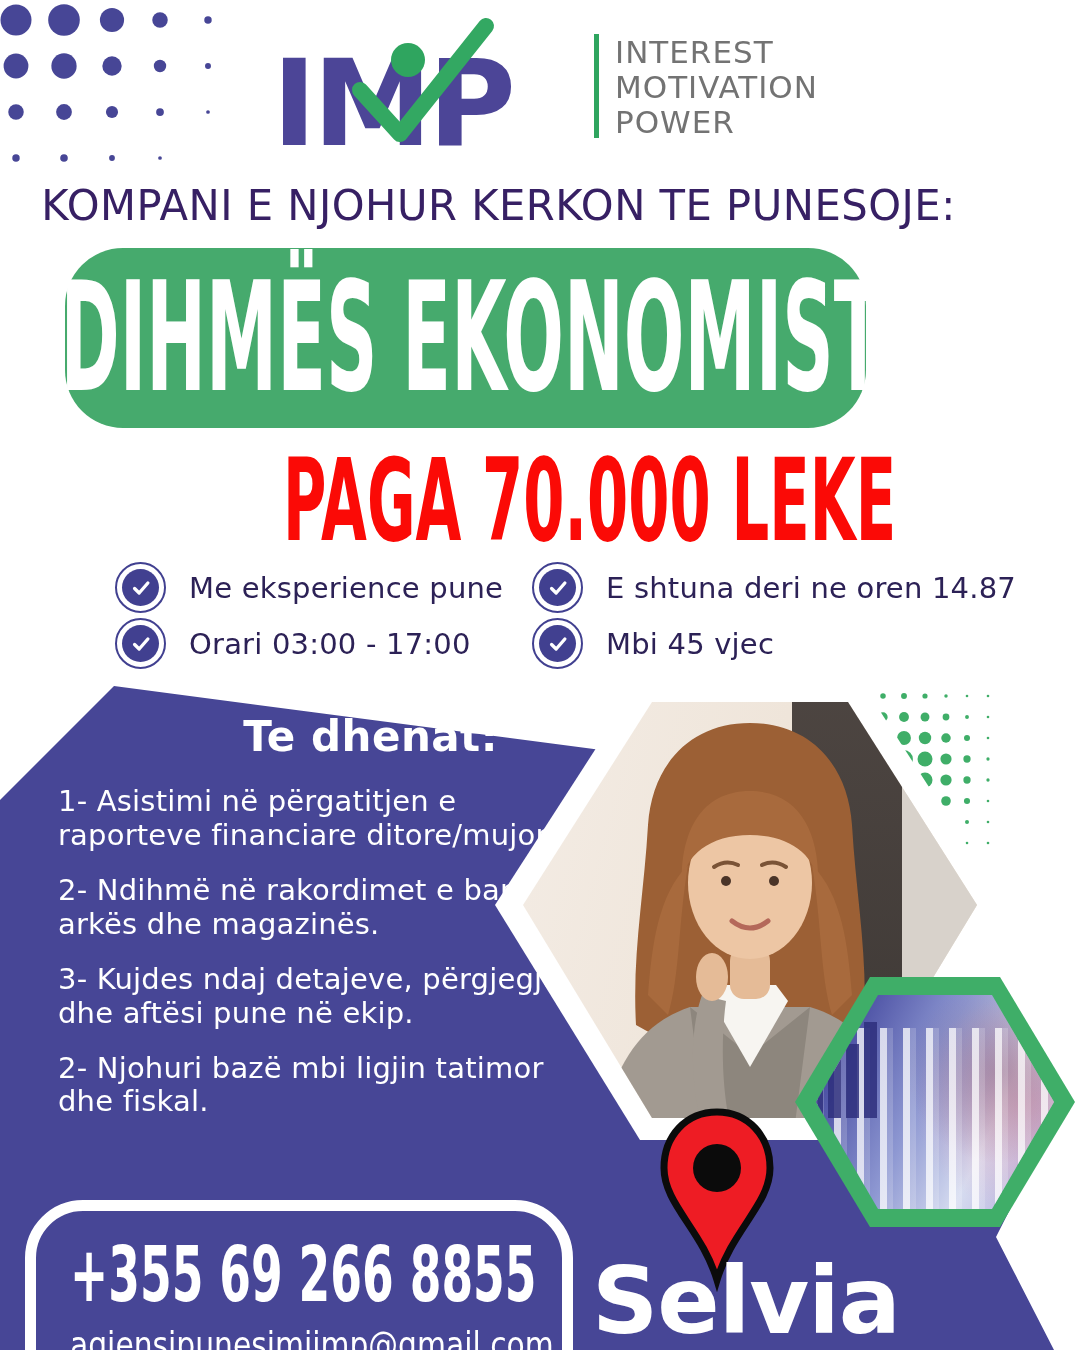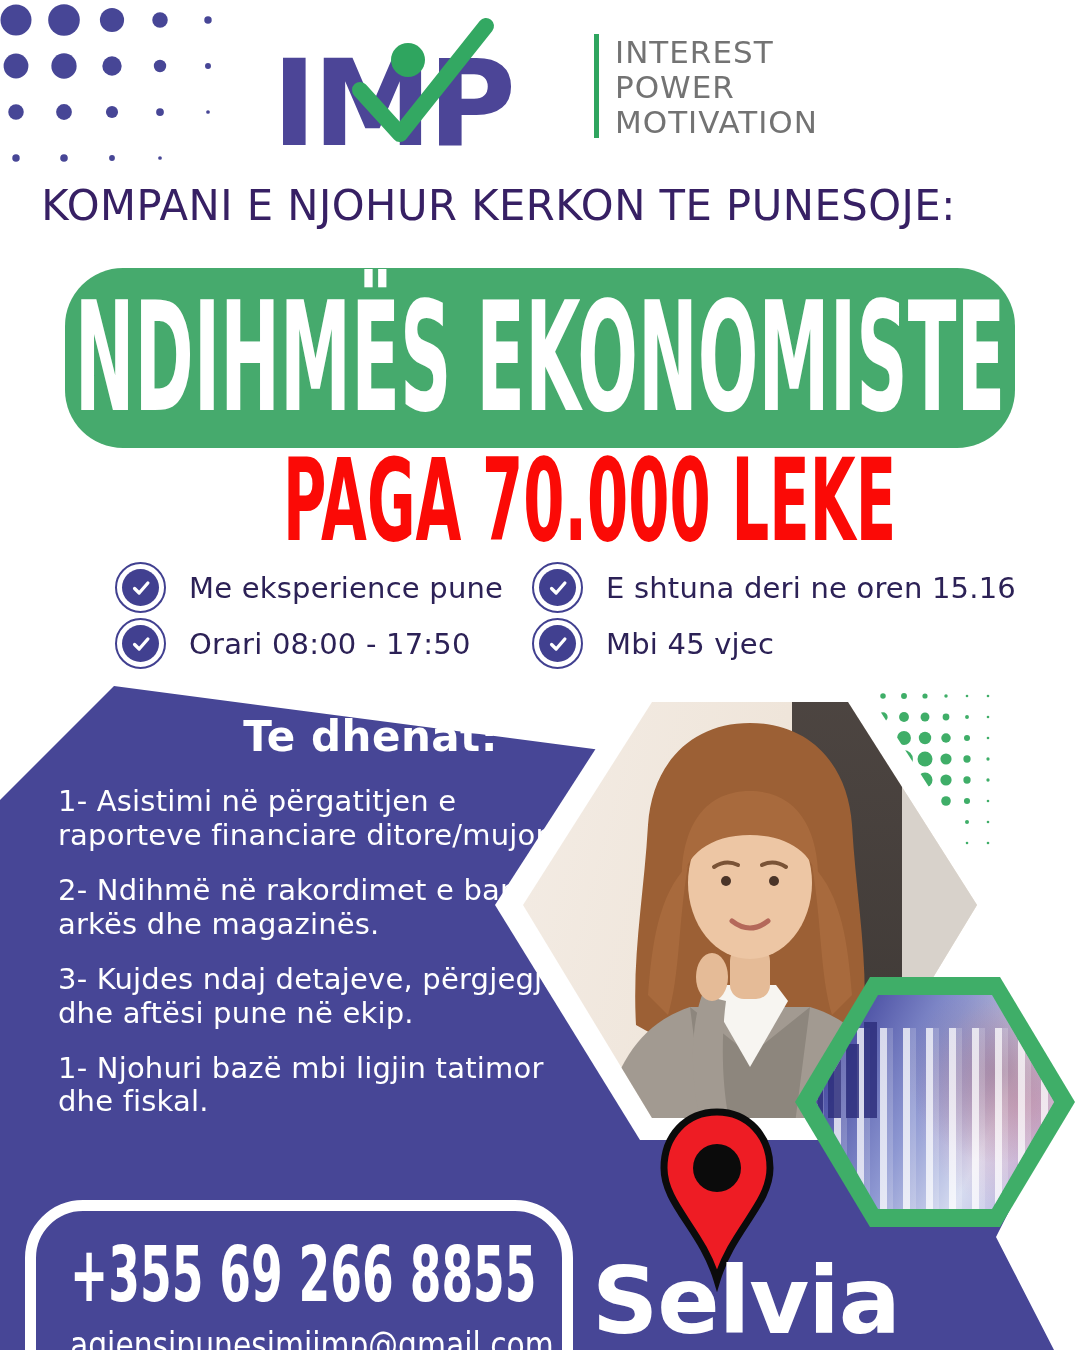--- a/index.html
+++ b/index.html
@@ -16,22 +16,22 @@
   .logo-divider{width:5px;height:104px;background:#2fa55f;margin:0 16px 8px 10px;}
   .tagline{display:flex;flex-direction:column;justify-content:center;padding-bottom:6px;}
   .tagline span{font-size:31px;font-weight:500;color:#737373;line-height:35px;letter-spacing:1px;}
 
   
   .headline{left:0;top:180px;width:997px;text-align:center;z-index:2;}
   .headline span{display:inline-block;font-size:43px;font-weight:500;color:#372064;
                  letter-spacing:.5px;transform:scaleX(.97);transform-origin:center;white-space:nowrap;}
 
   
-  .banner{left:65px;top:248px;width:950px;height:180px;background:#46aa6d;border-radius:58px;
-          display:flex;align-items:center;justify-content:center;z-index:2;margin-top:20px;}
+  .banner{left:65px;top:248px;width:801px;height:180px;background:#46aa6d;border-radius:58px;
+          display:flex;align-items:center;justify-content:center;z-index:2;}
   .banner span{display:inline-block;font-size:152px;font-weight:bold;color:#ffffff;
                white-space:nowrap;transform:scaleX(.47);transform-origin:center;line-height:1;}
 
   
   .salary{left:0;top:444px;width:1000px;text-align:left;z-index:2;}
   .salary span{display:inline-block;font-size:114px;font-weight:bold;color:#fb0a06;
                white-space:nowrap;transform:scaleX(.52);transform-origin:center;line-height:1;}
 
   
   .req{display:flex;align-items:center;gap:23px;z-index:2;}
@@ -177,22 +177,22 @@
     <div class="wordmark">
       <span class="wordmark-text">IMP</span>
       <svg class="wordmark-overlay" viewBox="0 0 312 160">
         <circle cx="136" cy="50" r="17" fill="#2fa55f"></circle>
         <polyline points="88,80 128,124 214,16" fill="none" stroke="#33a862" stroke-width="16" stroke-linecap="round" stroke-linejoin="round"></polyline>
       </svg>
     </div>
     <div class="logo-divider"></div>
     <div class="tagline">
       <span>INTEREST</span>
+      <span>MOTIVATION</span>
       <span>POWER</span>
-      <span>MOTIVATION</span>
     </div>
   </div>
 
   <div class="abs headline">
     <span>KOMPANI E NJOHUR KERKON TE PUNESOJE:</span>
   </div>
 
   <div class="abs banner">
     <span>NDIHMËS EKONOMISTE</span>
   </div>
@@ -212,49 +212,49 @@
     <span class="lbl">Me eksperience pune</span>
   </div>
   <div class="abs req" style="left:532px;top:562px;">
     <span class="check-ring">
         <span class="check-fill">
           <svg viewBox="0 0 24 24">
             <path d="M5 12.5l5 5 9.5-11" stroke="#ffffff" stroke-width="3.6" fill="none" stroke-linecap="round" stroke-linejoin="round"></path>
           </svg>
         </span>
       </span>
-    <span class="lbl">E shtuna deri ne oren 15.16</span>
+    <span class="lbl">E shtuna deri ne oren 14.87</span>
   </div>
   <div class="abs req" style="left:115px;top:618px;">
     <span class="check-ring">
         <span class="check-fill">
           <svg viewBox="0 0 24 24">
             <path d="M5 12.5l5 5 9.5-11" stroke="#ffffff" stroke-width="3.6" fill="none" stroke-linecap="round" stroke-linejoin="round"></path>
           </svg>
         </span>
       </span>
-    <span class="lbl">Orari 08:00 - 17:50</span>
+    <span class="lbl">Orari 03:00 - 17:00</span>
   </div>
   <div class="abs req" style="left:532px;top:618px;">
     <span class="check-ring">
         <span class="check-fill">
           <svg viewBox="0 0 24 24">
             <path d="M5 12.5l5 5 9.5-11" stroke="#ffffff" stroke-width="3.6" fill="none" stroke-linecap="round" stroke-linejoin="round"></path>
           </svg>
         </span>
       </span>
     <span class="lbl">Mbi 45 vjec</span>
   </div>
 
   <div class="abs details">
     <h2>Te dhenat:</h2>
     <p>1- Asistimi në përgatitjen e raporteve financiare ditore/mujore.</p>
     <p>2- Ndihmë në rakordimet e bankës, arkës dhe magazinës.</p>
     <p>3- Kujdes ndaj detajeve, përgjegjësi dhe aftësi pune në ekip.</p>
-    <p>1- Njohuri bazë mbi ligjin tatimor dhe fiskal.</p>
+    <p>2- Njohuri bazë mbi ligjin tatimor dhe fiskal.</p>
   </div>
 
   <div class="abs photo-hex">
     <div class="photo-inner">
       <div class="photo-wall-dark"></div>
       <div class="photo-wall-light"></div>
       <svg class="person" viewBox="0 0 420 468">
 
         <path d="M210 28 C150 28 112 70 108 130 C104 200 92 260 96 330 L150 360 L270 360 L324 330 C328 260 316 200 312 130 C308 70 270 28 210 28 Z" fill="#9c6035"></path>
 

